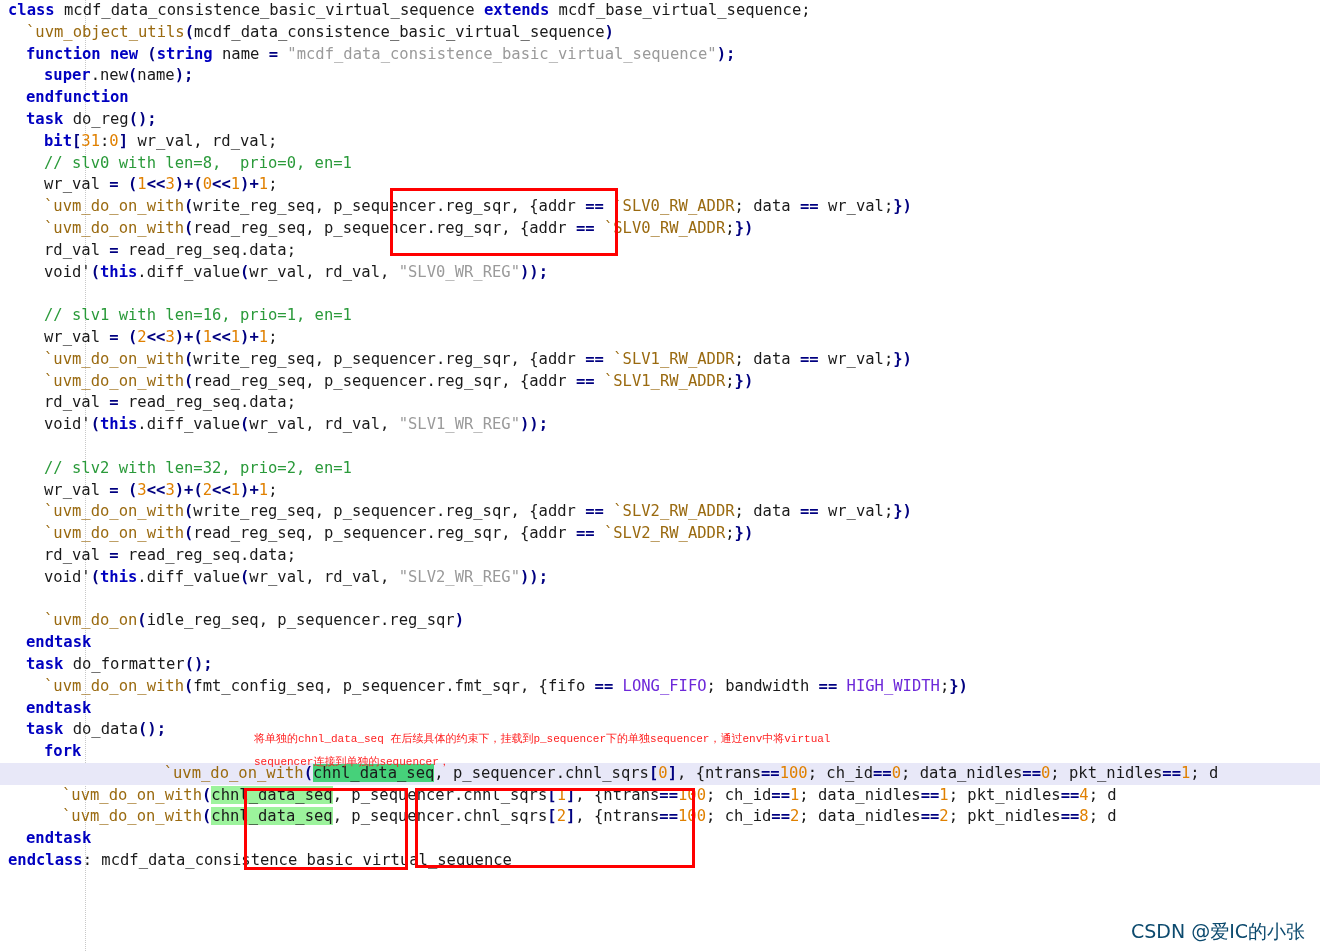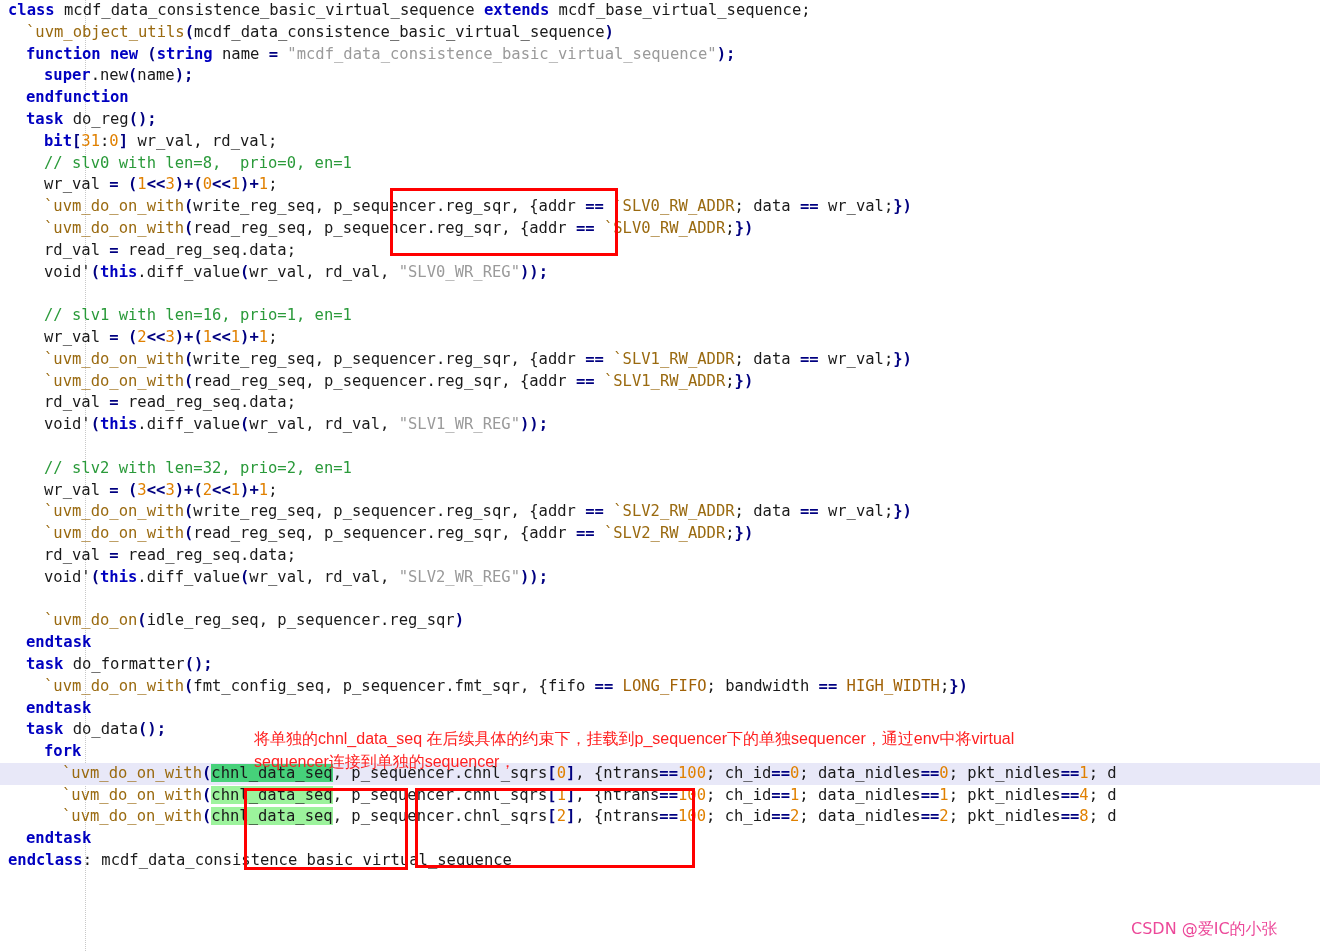--- a/index.html
+++ b/index.html
@@ -47,62 +47,63 @@
     height: 21.8px;
     line-height: 21.8px;
     white-space: pre;
     font-size: 15.5px;
     font-family: "DejaVu Sans Mono", "Liberation Mono", monospace;
     color: #2b2b2b;
     letter-spacing: 0px;
   }
   .line.cur {
     background: #e8e8f8;
+    text-align: center;
   }
 
   
   .kw      { color: #0000c0; font-weight: bold; }
   .plain   { color: #1a1a1a; }
   .cmt     { color: #2a9a3a; }
   .num     { color: #e08000; }
   .str     { color: #9a9a9a; }
   .macro   { color: #9a6a10; }
   .paren   { color: #000080; font-weight: bold; }
   .op      { color: #000080; font-weight: bold; }
-  .cnst    { color: #a16207; }
+  .cnst    { color: #6d28d9; }
 
   
   .hl-green-dark { background: #46d17a; }
   .hl-green      { background: #9cf39c; }
 
   
   .redbox {
     position: absolute;
     border: 3px solid #ff0000;
     box-sizing: border-box;
     pointer-events: none;
     background: transparent;
   }
 
   
   .annot {
     position: absolute;
     color: #ff2020;
-    font-family: Liberation Sans, sans-serif;
-    font-size: 16px;
+    font-family: Liberation Mono, monospace;
+    font-size: 11px;
     line-height: 22px;
     white-space: pre;
     font-weight: 500;
   }
 
   .watermark {
     position: absolute;
-    color: #ec4899;
+    color: #0c4a6e;
     font-family: "DejaVu Sans", "Liberation Sans", sans-serif;
-    font-size: 16px;
+    font-size: 19px;
     white-space: pre;
   }
 </style>
 </head>
 <body>
 
 <div id="editor">
 
   <div class="indent-guide" style="left:85px;"></div>
 

